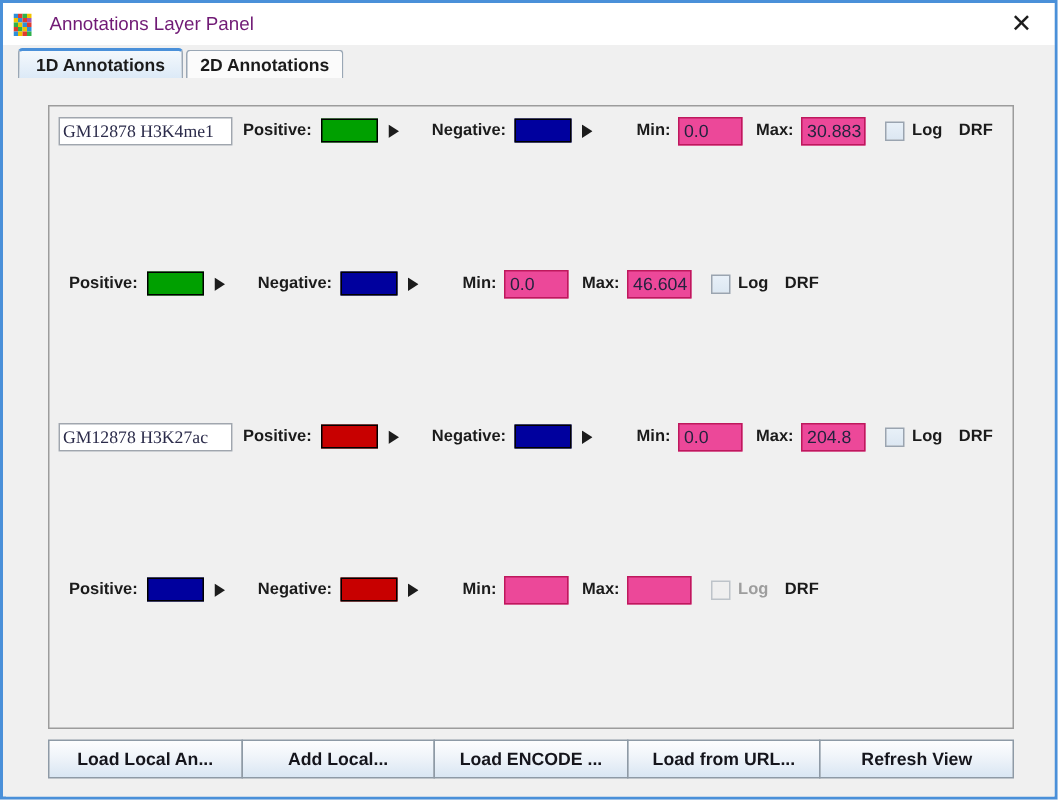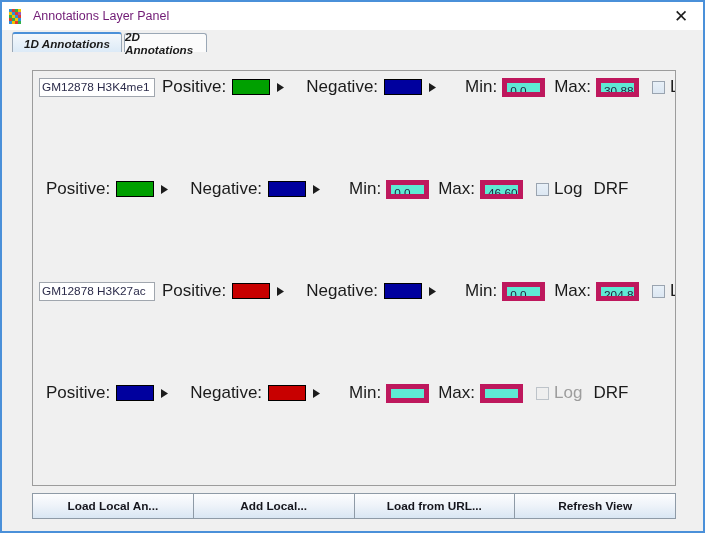--- a/index.html
+++ b/index.html
@@ -53,21 +53,20 @@
     line-height: 1;
     cursor: pointer;
   }
 
   
   #tabstrip {
     position: relative;
     height: 22px;
     background: #f0f0f0;
     box-sizing: border-box;
-    font-style: italic;
   }
   .tab {
     position: absolute;
     top: 3px;
     height: 19px;
     box-sizing: border-box;
     font-size: 11.7px;
     font-weight: bold;
     color: #1b1b1b;
     display: flex;
@@ -82,21 +81,21 @@
     left: 10px;
     width: 110px;
     border-top: 2px solid #4a90d9;
     background: linear-gradient(to bottom, #f4f8fc 0%, #dceaf7 100%);
     z-index: 3;
     height: 20px;
     top: 2px;
   }
   .tab.inactive {
     left: 122px;
-    width: 83px;
+    width: 105px;
     background: #fbfbfb;
     z-index: 1;
   }
 
   
   #body-area {
     position: absolute;
     left: 2px; top: 50px;
     width: 699px; height: 479px;
     background: #f0f0f0;
@@ -131,30 +130,30 @@
 
   
   .name-field {
     width: 116px;
     height: 19px;
     box-sizing: border-box;
     border: 1px solid #a0a6ae;
     background: #ffffff;
     font-size: 11.8px;
     color: #2b2b4a;
-    font-family: Liberation Sans, sans-serif;
+    font-family: Liberation Serif, serif;
     padding: 0 16px 0 2px;
     line-height: 17px;
     overflow: hidden;
     text-overflow: clip;
   }
 
   .lbl {
-    font-size: 17px;
-    font-weight: normal;
+    font-size: 11px;
+    font-weight: bold;
     color: #1b1b1b;
   }
   .lbl.dim { color: #9d9d9d; }
 
   .gap-s { width: 7px; }
   .gap-m { width: 9px; }
   .gap-l { width: 20px; }
   .gap-xl { width: 27px; }
 
   
@@ -173,22 +172,22 @@
     justify-content: center;
     cursor: pointer;
   }
   .arrow-btn svg { display: block; }
 
   
   .num-field {
     width: 43px;
     height: 19px;
     box-sizing: border-box;
-    border: 5px solid #be185d;
-    background: #5eead4;
+    border: 1px solid #be185d;
+    background: #ec4899;
     font-size: 11.8px;
     color: #23233f;
     padding: 0 1px 0 3px;
     line-height: 17px;
     margin-left: 5px;
     overflow: hidden;
     font-family: "Liberation Sans", sans-serif;
   }
 
   
@@ -399,18 +398,19 @@
           <span class="lbl" style="margin-left:11px">DRF</span>
 
         </div>
       </div>
 
     </div>
 
     <div id="btn-bar">
       <div class="bbtn">Load Local An...</div>
       <div class="bbtn">Add Local...</div>
+      <div class="bbtn">Load ENCODE ...</div>
       <div class="bbtn">Load from URL...</div>
       <div class="bbtn">Refresh View</div>
     </div>
 
   </div>
 </div>
 
 </body></html>

